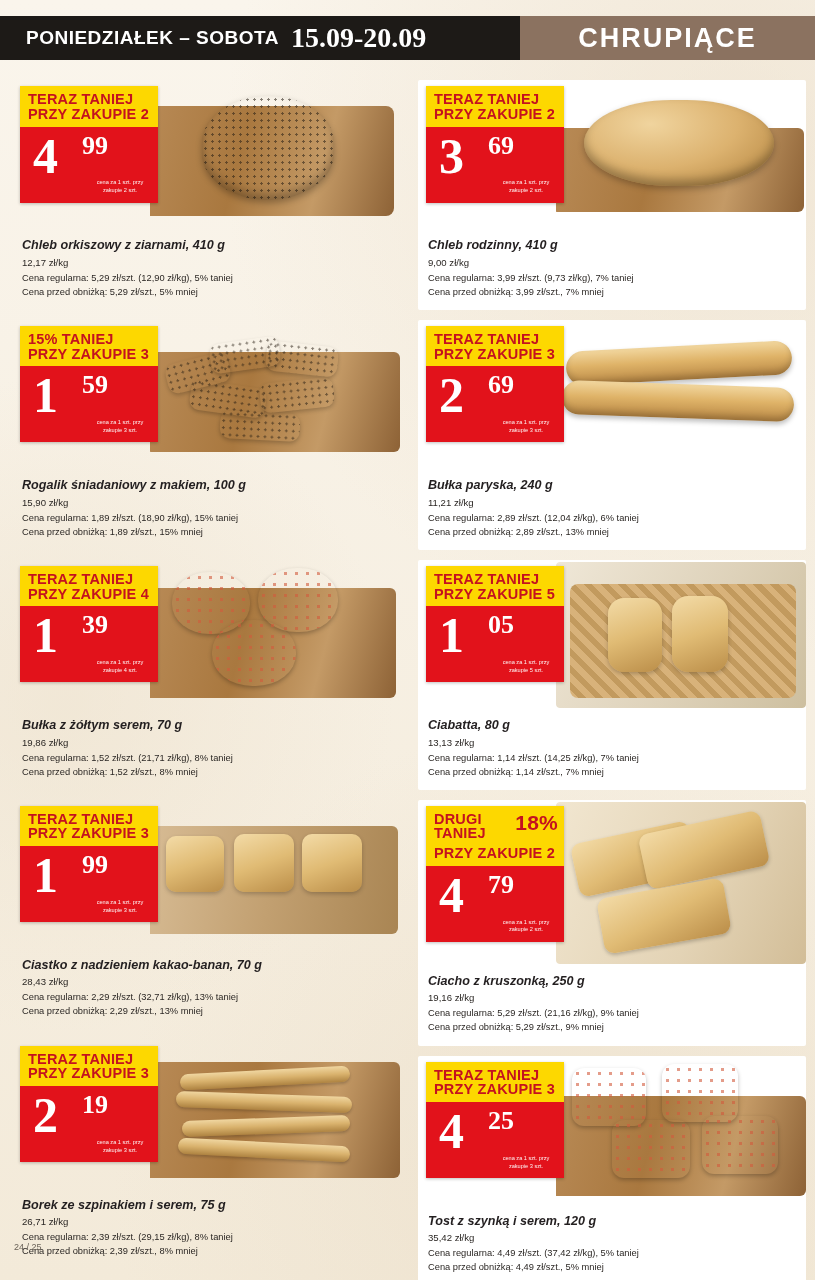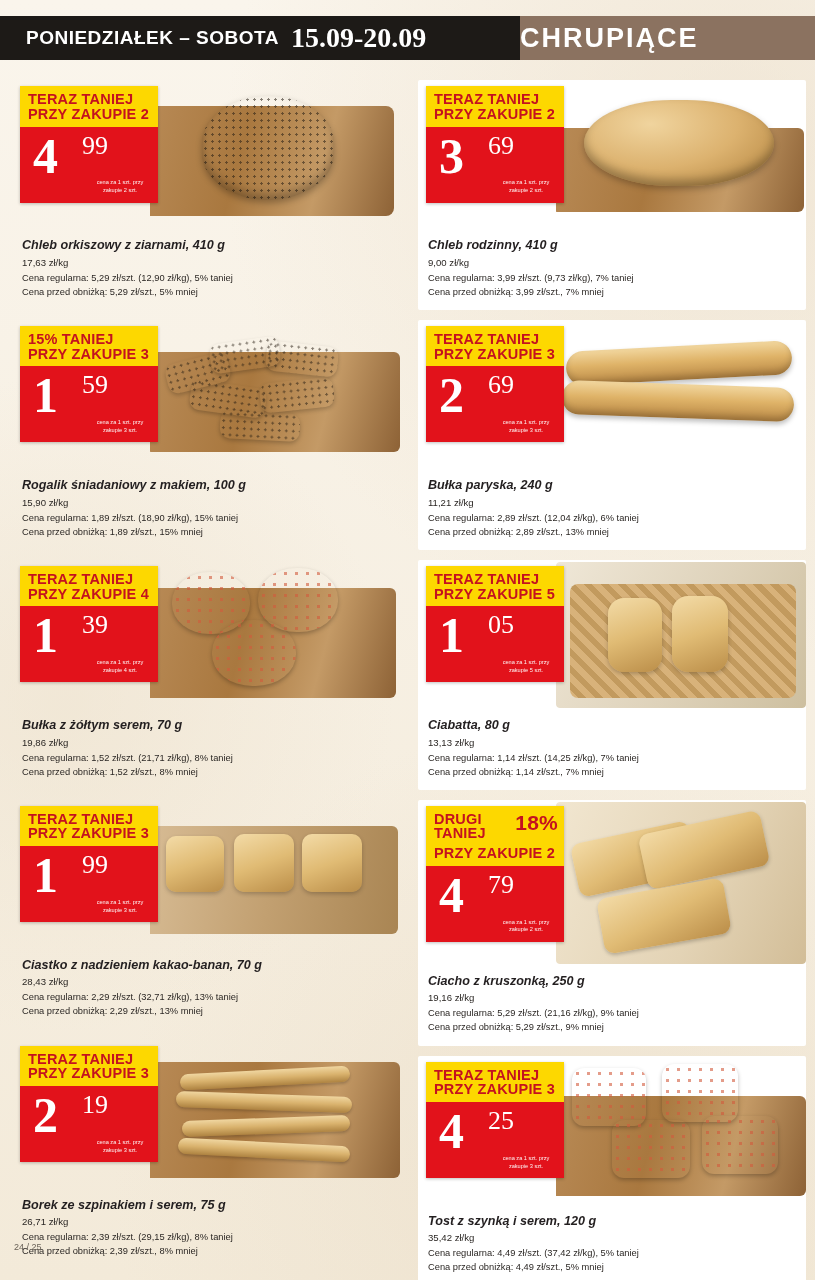--- a/index.html
+++ b/index.html
@@ -37,21 +37,21 @@
   }
   .hdr-days{
     font-size:19px;font-weight:bold;letter-spacing:.5px;
     text-transform:uppercase;
   }
   .hdr-dates{
     font-size:28px;font-weight:bold;margin-left:12px;letter-spacing:0px;font-family:Liberation Serif, serif;
   }
   .header-right{
     flex:1 1 auto;background:#8b7260;color:#fff;
-    display:flex;align-items:center;justify-content:flex-start;
+    display:flex;align-items:center;justify-content:center;
   }
   .hdr-cat{
     font-size:27px;font-weight:bold;letter-spacing:2px;
   }
 
   
   .col{position:absolute;top:80px;width:388px;}
   .col-left{left:12px;}
   .col-right{left:418px;}
 
@@ -91,21 +91,21 @@
     background:#e2121b;color:#ffffff;
     position:relative;height:76px;
   }
   .badge .price .int{
     position:absolute;left:13px;top:4px;
     font-size:50px;font-weight:bold;line-height:1;
     font-family:"Liberation Serif", serif;
   }
   .badge .price .dec{
     position:absolute;left:62px;top:6px;
-    font-size:26px;font-weight:normal;line-height:1;
+    font-size:26px;font-weight:bold;line-height:1;
     font-family:"Liberation Serif", serif;
   }
   .badge .price .note{
     position:absolute;right:7px;bottom:8px;
     font-size:5.6px;line-height:1.35;text-align:center;width:62px;
     opacity:.95;
   }
 
   
   .photo{
@@ -219,21 +219,21 @@
           <div class="price">
             <span class="int">4</span>
             <span class="dec">99</span>
             <span class="note">cena za 1 szt.
 przy zakupie 2 szt.</span>
           </div>
         </div>
       </div>
       <div class="info">
         <p class="p-title">Chleb orkiszowy z ziarnami, 410 g</p>
-        <p class="p-kg">17,63 zł/kg</p>
+        <p class="p-kg">12,17 zł/kg</p>
         <p class="p-line">Cena regularna: 5,29 zł/szt. (12,90 zł/kg), 5% taniej</p>
         <p class="p-line">Cena przed obniżką: 5,29 zł/szt., 5% mniej</p>
       </div>
     </div>
 
     <div class="card">
       <div class="card-media">
         <div class="photo">
           <div class="board" style="left:-4px;top:30px;right:0;bottom:16px;border-radius:6px;"></div>
           <div class="roll seedy" style="left:16px;top:36px;width:64px;height:30px;transform:rotate(-14deg);"></div>

